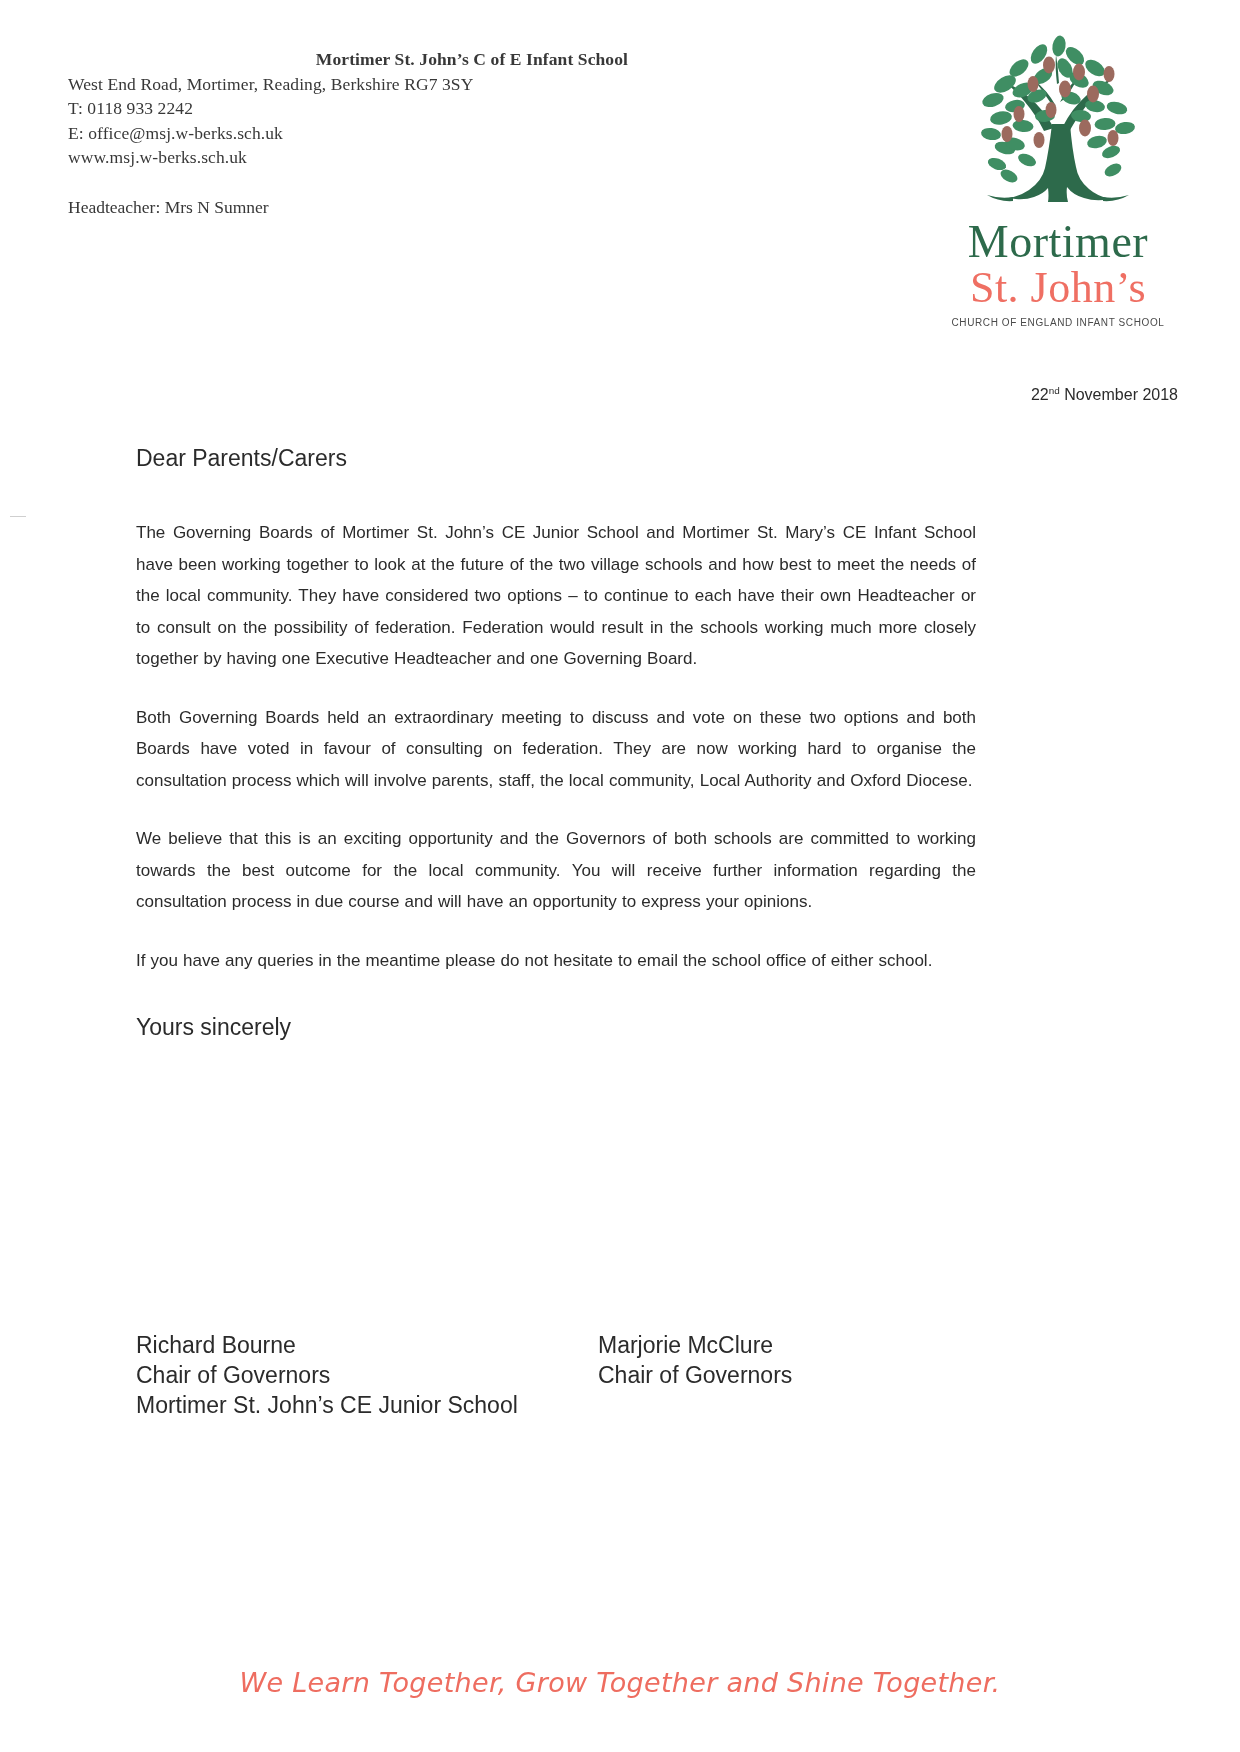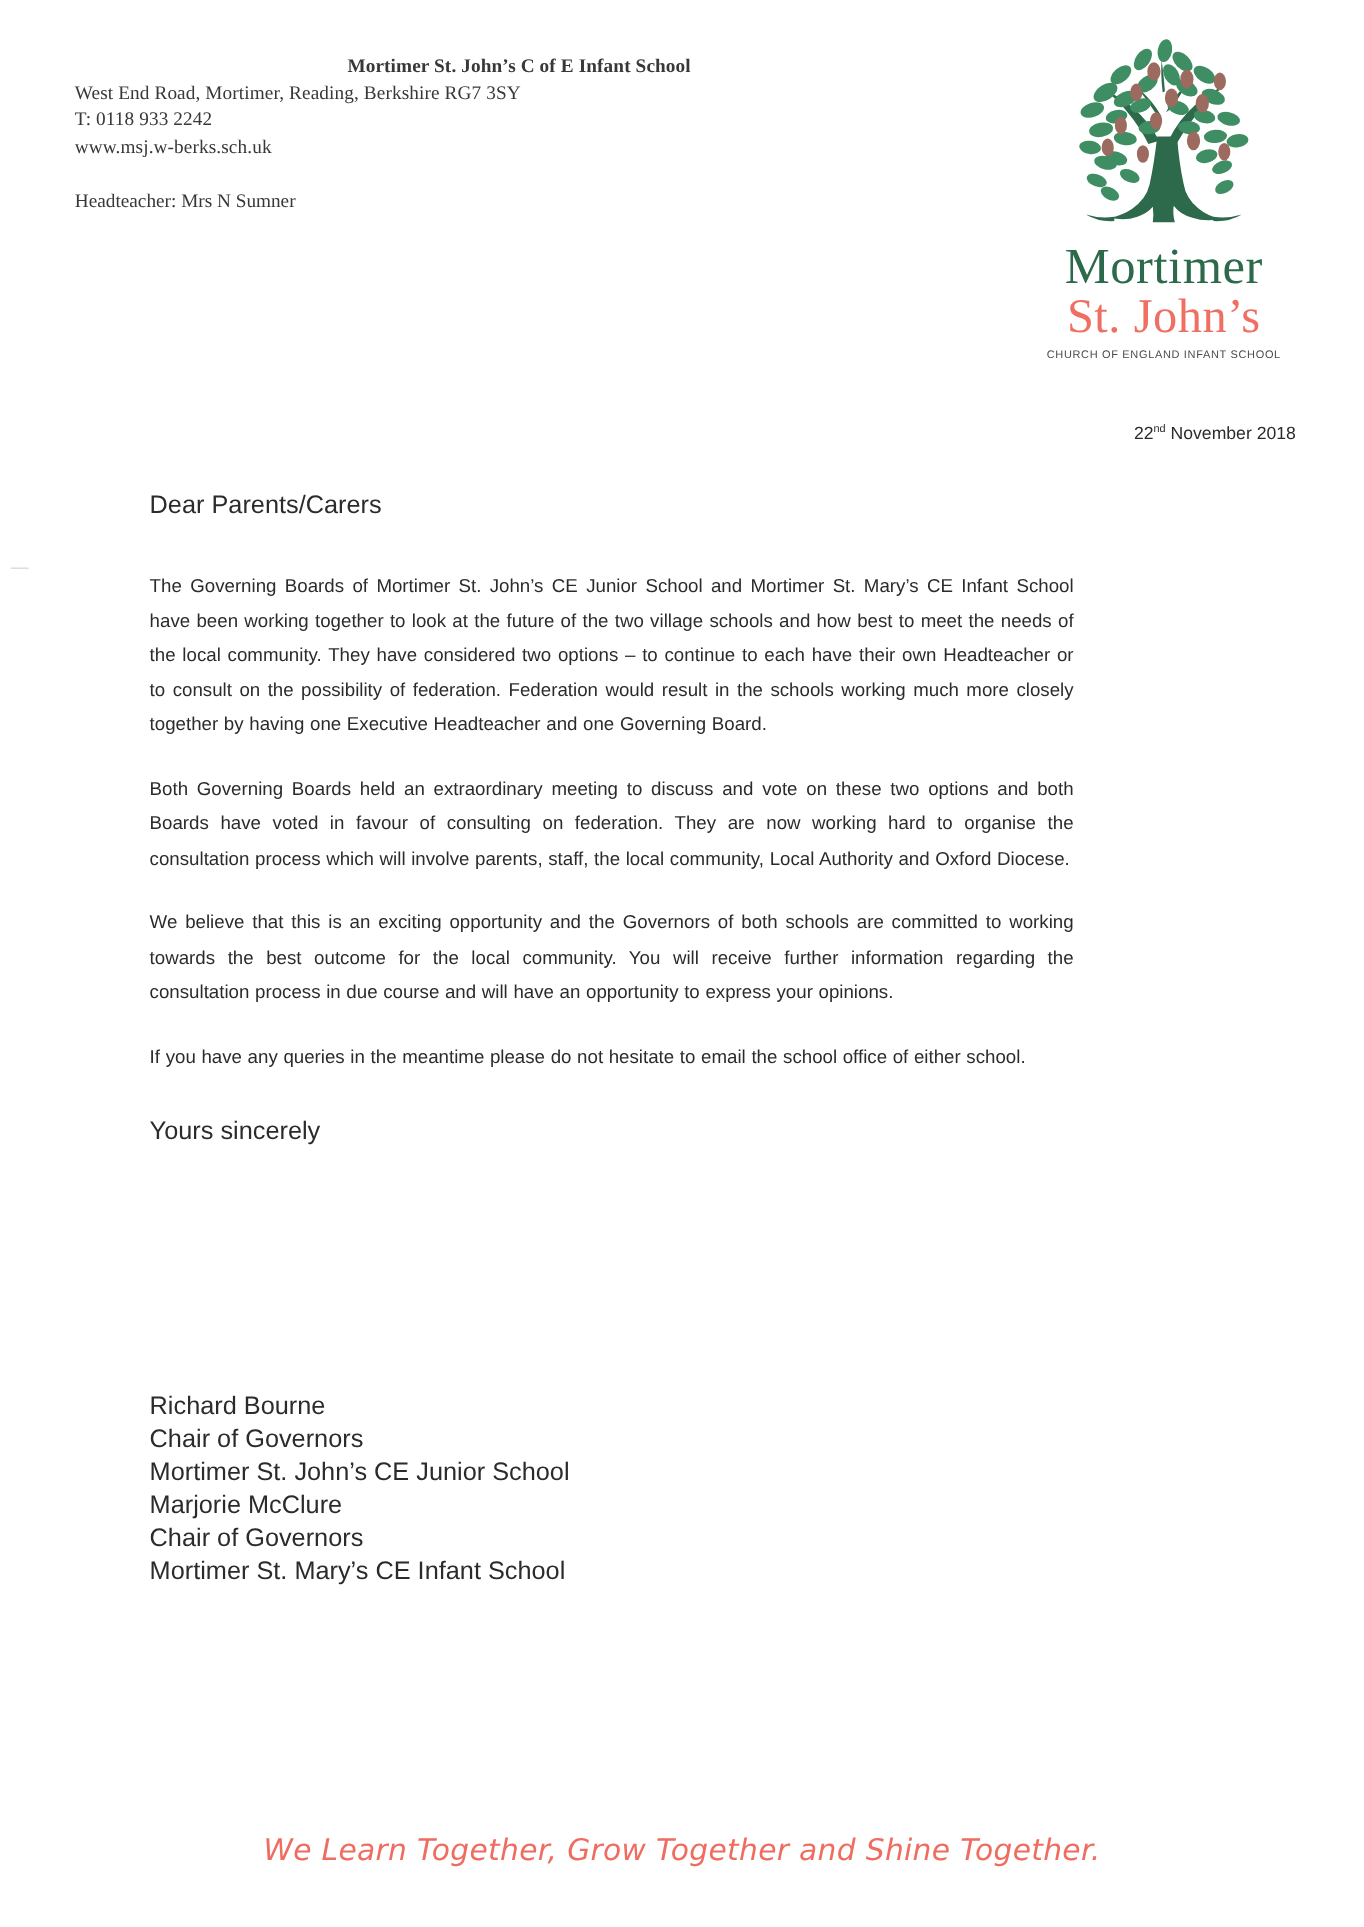--- a/index.html
+++ b/index.html
@@ -123,24 +123,23 @@
   .signoff {
     font-size: 23px;
     line-height: 30px;
     margin-top: 36px;
   }
 
   
   .sig-area {
     position: absolute;
     left: 136px;
-    top: 1262px;
+    top: 1330px;
     width: 900px;
     display: flex;
-    flex-direction: column;
   }
   .sig-col {
     font-size: 23px;
     line-height: 30px;
     white-space: nowrap;
   }
   .sig-col.left { width: 462px; }
 
   
   .footer-tagline {
@@ -168,20 +167,21 @@
 </style>
 </head>
 <body>
 
 <div class="page">
 
   <div class="letterhead">
     <div class="lh-line bold">Mortimer St. John’s C of E Infant School</div>
     <div class="lh-line">West End Road, Mortimer, Reading, Berkshire RG7 3SY</div>
     <div class="lh-line">T: 0118 933 2242</div>
+    <div class="lh-line">E: office@msj.w-berks.sch.uk</div>
     <div class="lh-line">www.msj.w-berks.sch.uk</div>
     <div class="lh-head">Headteacher: Mrs N Sumner</div>
   </div>
 
   <div class="logo">
     <svg class="logo-tree" viewBox="0 0 210 195" aria-hidden="true">
       <g fill="#2d6a4b">
 
         <path d="M99 96 q-3 26 -7 44 q-3 13 -16 22 q-9 6 -20 8 q14 3 25 -1 q9 -3 14 -9 q1 8 0 14 l20 0 q-2 -7 -1 -15 q6 8 17 11 q12 4 26 1 q-13 -3 -21 -10 q-11 -9 -13 -22 q-4 -18 -6 -43 z"></path>
 
@@ -265,19 +265,18 @@
 
   <div class="sig-area">
     <div class="sig-col left">
       <div>Richard Bourne</div>
       <div>Chair of Governors</div>
       <div>Mortimer St. John’s CE Junior School</div>
     </div>
     <div class="sig-col right">
       <div>Marjorie McClure</div>
       <div>Chair of Governors</div>
-      <div>Mortimer St. Mary’s CE Infant School</div>
     </div>
   </div>
 
   <div class="footer-tagline">We Learn Together, Grow Together and Shine Together.</div>
 
 </div>
 
 </body></html>

